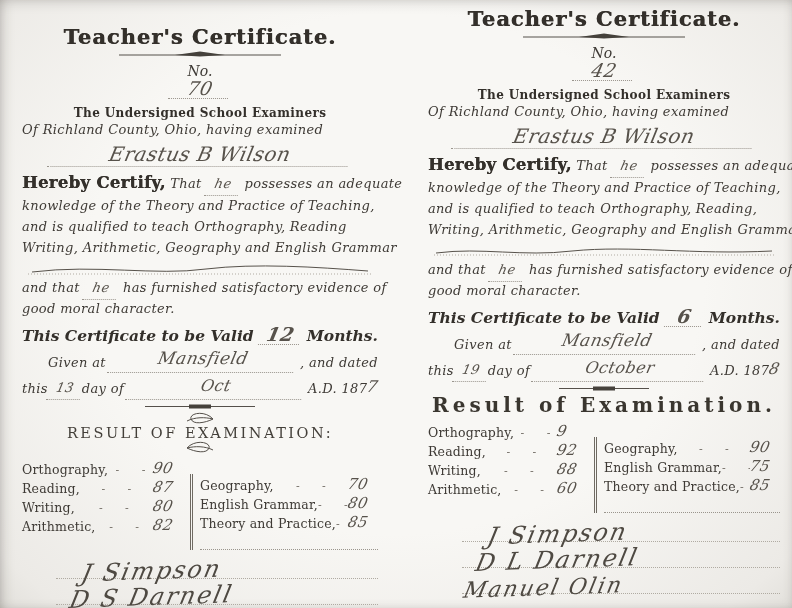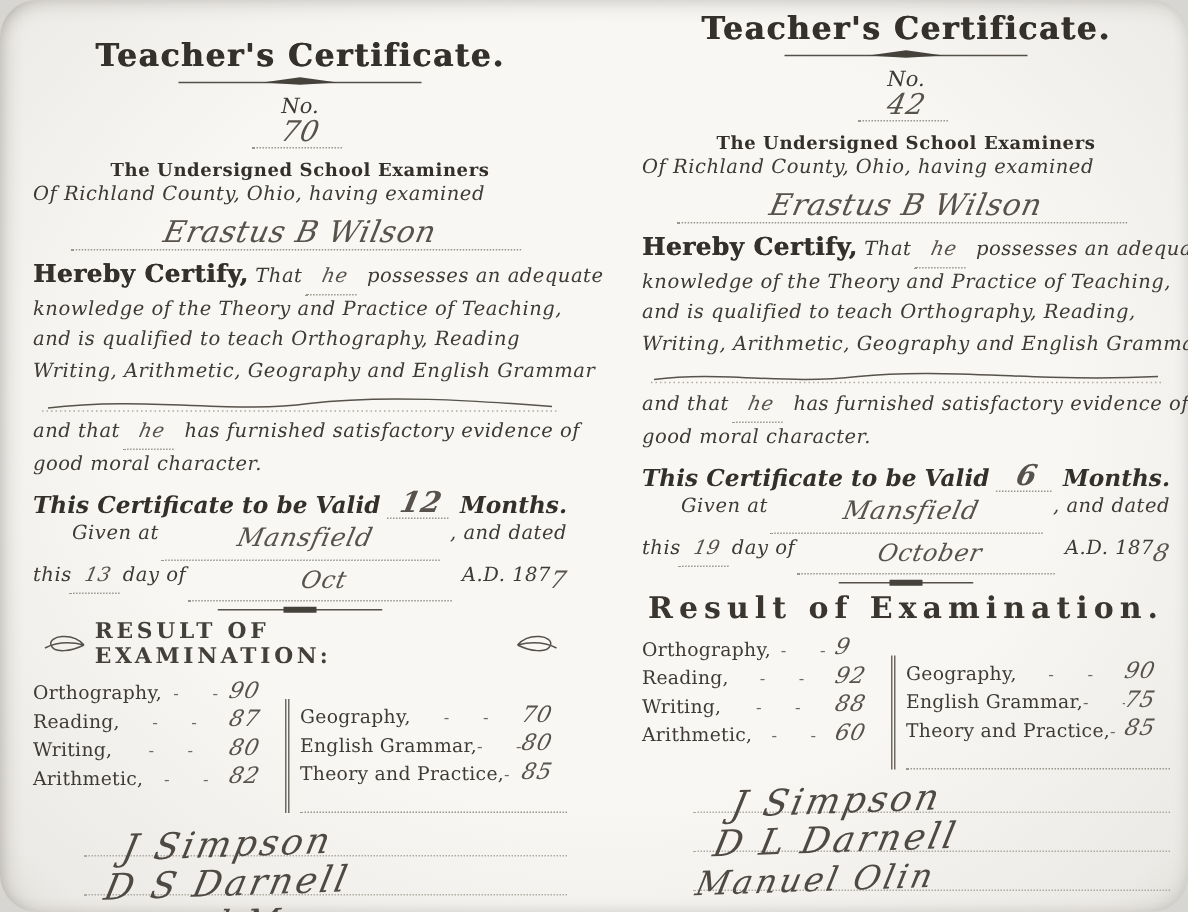--- a/index.html
+++ b/index.html
@@ -2,21 +2,20 @@
 <html><head>
 <meta charset="utf-8">
 <style>
   html,body{margin:0;padding:0;}
   body{background:#d8d6d2;font-family:"DejaVu Serif",serif;}
   #scan{
     position:relative;width:792px;height:608px;overflow:hidden;
     background:radial-gradient(ellipse at 50% 45%, #f8f7f4 55%, #eceae6 92%, #e2e0db 100%);
     box-shadow:inset 10px 0 14px -10px rgba(60,55,50,.35), inset 0 10px 14px -10px rgba(60,55,50,.25), inset -6px -6px 12px -8px rgba(60,55,50,.2);
     color:#3e3a35;
-    border-radius:25px;
   }
   .cert{position:absolute;}
   .cert-l{left:22px;top:24px;width:356px;}
   .cert-r{left:428px;top:6px;width:352px;}
 
   .cert-title{font-weight:bold;text-align:center;font-size:21px;letter-spacing:1px;
     text-shadow:0.5px 0 currentColor; color:#34302b;}
   .title-orn{display:block;margin:1px auto 0 auto;}
 
   .no-line{font-style:italic;font-size:14px;margin-top:4px;display:flex;align-items:center;flex-direction:column;}
@@ -35,28 +34,28 @@
   .certify{margin-top:3px;}
   .certify-bold{font-weight:bold;font-size:16.5px;font-style:normal;letter-spacing:.3px;
     text-shadow:.4px 0 currentColor;color:#34302b;}
   .inline-hand{min-width:34px;display:inline-block;text-align:center;}
 
   .flourish{display:block;margin:4px auto 2px auto;}
 
   .valid-line{display:flex;align-items:flex-end;font-weight:bold;font-style:italic;
     font-size:15.5px;margin-top:5px;color:#332f2a;white-space:nowrap;}
   .valid-fill{flex:1;margin:0 6px;text-align:center;}
-  .given{display:flex;align-items:flex-start;white-space:nowrap;}
+  .given{display:flex;align-items:flex-end;white-space:nowrap;}
   .given .fill{flex:1;margin:0 4px;text-align:center;}
   .indent{padding-left:26px;}
 
   .mini-orn{display:block;margin:3px auto 0 auto;}
 
   .result-head{display:flex;align-items:center;justify-content:center;margin-top:2px;
-    font-weight:bold;letter-spacing:2.5px;font-size:14.5px;color:#433f39;}
+    font-weight:normal;letter-spacing:2.5px;font-size:14.5px;color:#433f39;flex-direction:column;}
   .result-head .orn{margin:0 6px;}
   .result-plain{letter-spacing:4px;font-size:20px;text-align:center;font-weight:bold;margin-top:1px;color:#3a362f;}
 
   .score-table{display:flex;margin-top:4px;}
   .score-col{width:50%;}
   .score-col.right{border-left:3px double #6f6a62;padding-left:7px;margin-top:16px;}
   .score-col.left{padding-right:7px;}
   .score-row{display:flex;align-items:flex-end;height:19px;font-size:12.5px;letter-spacing:.2px;white-space:nowrap;}
   .score-row .dashes{flex:1;text-align:center;color:#6f6a62;white-space:pre;overflow:hidden;font-size:11px;}
   .score-val{font-size:15px;min-width:30px;text-align:left;}

